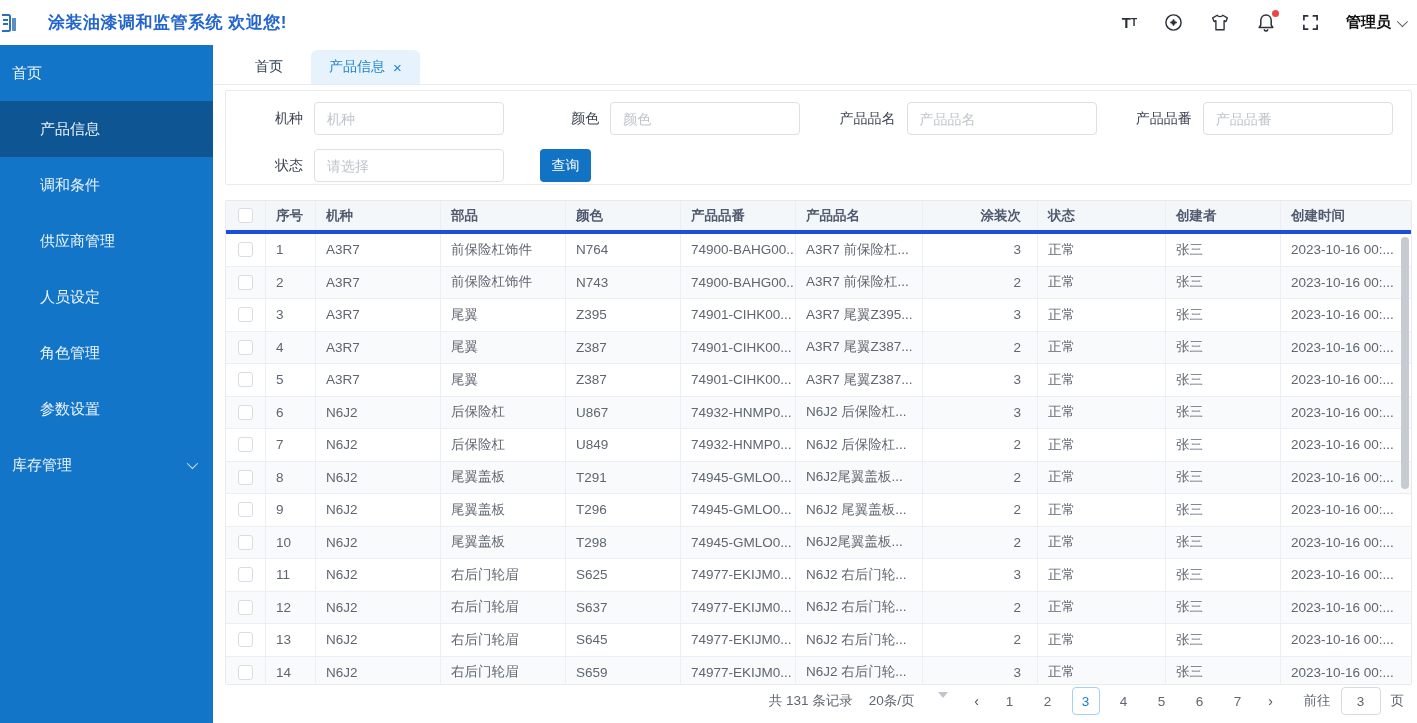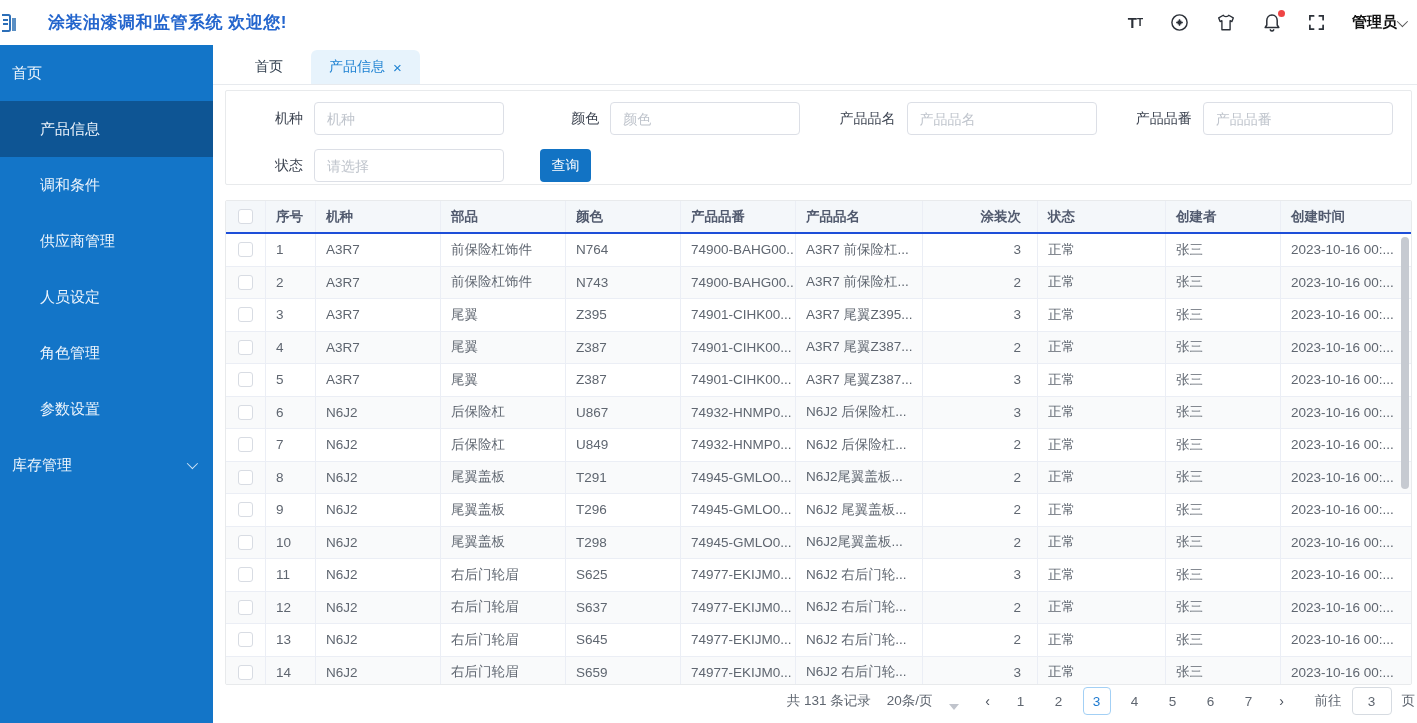--- a/index.html
+++ b/index.html
@@ -9,21 +9,21 @@
   
   .topbar { position:absolute; left:0; top:0; width:1417px; height:45px; background:#fff; display:flex; align-items:center; }
   .logo { margin-left:2px; display:flex; align-items:center; }
   .app-title { margin-left:24px; font-size:17px; font-weight:bold; color:#2365cd; letter-spacing:.5px; }
   .top-right { position:absolute; right:12px; top:0; height:45px; display:flex; align-items:center; gap:27px; }
   .tool-ic { display:flex; align-items:center; color:#2b3038; cursor:pointer; }
   .font-ic { font-weight:bold; font-size:15px; color:#2b3038; }
   .font-ic .small { font-size:10px; }
   .bell-wrap { position:relative; }
   .bell-dot { position:absolute; top:-3px; right:-4px; width:7px; height:7px; border-radius:50%; background:#ef4444; }
-  .user-area { display:flex; align-items:center; gap:0; font-size:15px; font-weight:bold; color:#111; cursor:pointer; }
+  .user-area { display:flex; align-items:center; gap:6px; font-size:15px; font-weight:bold; color:#111; cursor:pointer; }
 
   
   .chev { width:8px; height:8px; border-right:1.6px solid currentColor; border-bottom:1.6px solid currentColor; display:inline-block; }
   .chev.down { transform:rotate(45deg) translateY(-2px); }
   .chev.up { transform:rotate(-135deg) translateY(-2px); }
 
   
   .sidebar { position:absolute; left:0; top:45px; width:213px; height:678px; background:#1375c8; color:#ecf4fc; }
   .side-item { height:56px; display:flex; align-items:center; padding:0 18px 0 12px; font-size:15px; cursor:pointer; justify-content:space-between; }
   .side-sub { height:56px; display:flex; align-items:center; padding-left:40px; font-size:15px; cursor:pointer; }
@@ -44,36 +44,36 @@
   .s-row { display:flex; align-items:center; height:33px; margin-bottom:14px; }
   .s-group { display:flex; align-items:center; width:299px; }
   .s-label { width:88px; text-align:right; padding-right:11px; font-size:14px; color:#3c4350; white-space:nowrap; }
   .s-input { width:190px; height:33px; border:1px solid #dcdfe6; border-radius:4px; padding:0 12px; font-size:14px; color:#333; font-family:inherit; }
   .s-input::placeholder { color:#bfc4cc; }
   .query-btn { margin-left:15px; width:51px; height:33px; background:#1273c4; color:#fff; border:none; border-radius:4px; font-size:14px; cursor:pointer; font-family:inherit; }
 
   
   .table-panel { position:absolute; left:12px; top:155px; width:1187px; height:485px; border:1px solid #e8eaec; border-radius:2px; background:#fff; overflow:hidden; }
   .grid-row { display:grid; grid-template-columns:40px 50px 125px 125px 115px 115px 127px 115px 128px 115px minmax(0,1fr); }
-  .thead { height:33px; background:#f4f7fa; border-bottom:2px solid #1d4ed8; }
+  .thead { height:33px; background:#f4f7fa; border-bottom:4px solid #1d4ed8; }
   .th { display:flex; align-items:center; padding:0 10px; font-size:13.5px; font-weight:bold; color:#515a6e; border-right:1px solid #ebeef5; white-space:nowrap; overflow:hidden; }
   .th:last-child { border-right:none; }
   .tr { height:32.5px; border-bottom:1px solid #ebeef5; background:#fff; }
   .tr:nth-child(even) { background:#f9fafb; }
   .td { display:flex; align-items:center; padding:0 10px; font-size:13.5px; color:#5f6670; border-right:1px solid #ebeef5; white-space:nowrap; overflow:hidden; }
   .td:last-child { border-right:none; }
   .th.num, .td.num { justify-content:flex-end; padding-right:16px; }
   .cb { width:15px; height:15px; border:1px solid #d8dce3; border-radius:3px; background:#fff; margin:auto; cursor:pointer; }
   .cbcell { display:flex; align-items:center; border-right:1px solid #ebeef5; }
   .vscroll { position:absolute; right:2px; top:36px; width:8px; height:252px; background:#c6cad1; border-radius:4px; }
 
   
-  .pager { position:absolute; right:2px; bottom:8px; display:flex; align-items:center; font-size:13.5px; color:#5f6670; gap:6px; }
+  .pager { position:absolute; right:13px; bottom:8px; display:flex; align-items:center; font-size:13.5px; color:#5f6670; gap:6px; }
   .pg-total { margin-right:10px; }
-  .pg-size { display:flex; align-items:flex-end; gap:16px; margin-right:12px; cursor:pointer; }
+  .pg-size { display:flex; align-items:flex-start; gap:23px; margin-right:12px; cursor:pointer; }
   .caret-down { width:0; height:0; border-left:5px solid transparent; border-right:5px solid transparent; border-top:6px solid #c0c4cc; }
   .pg-arrow { width:22px; text-align:center; font-size:14px; cursor:pointer; color:#4a515c; }
   .pg-num { min-width:28px; height:28px; display:flex; align-items:center; justify-content:center; cursor:pointer; border-radius:4px; margin:0 2px; }
   .pg-num.active { border:1px solid #a3d0f5; color:#1e7ad0; background:#fff; }
   .pg-goto-label { margin-left:16px; }
   .pg-goto-input { width:40px; height:28px; border:1px solid #d6dbe1; border-radius:4px; text-align:center; font-size:13.5px; color:#5f6670; font-family:inherit; margin:0 4px; }
 </style>
 </head>
 <body>
 

